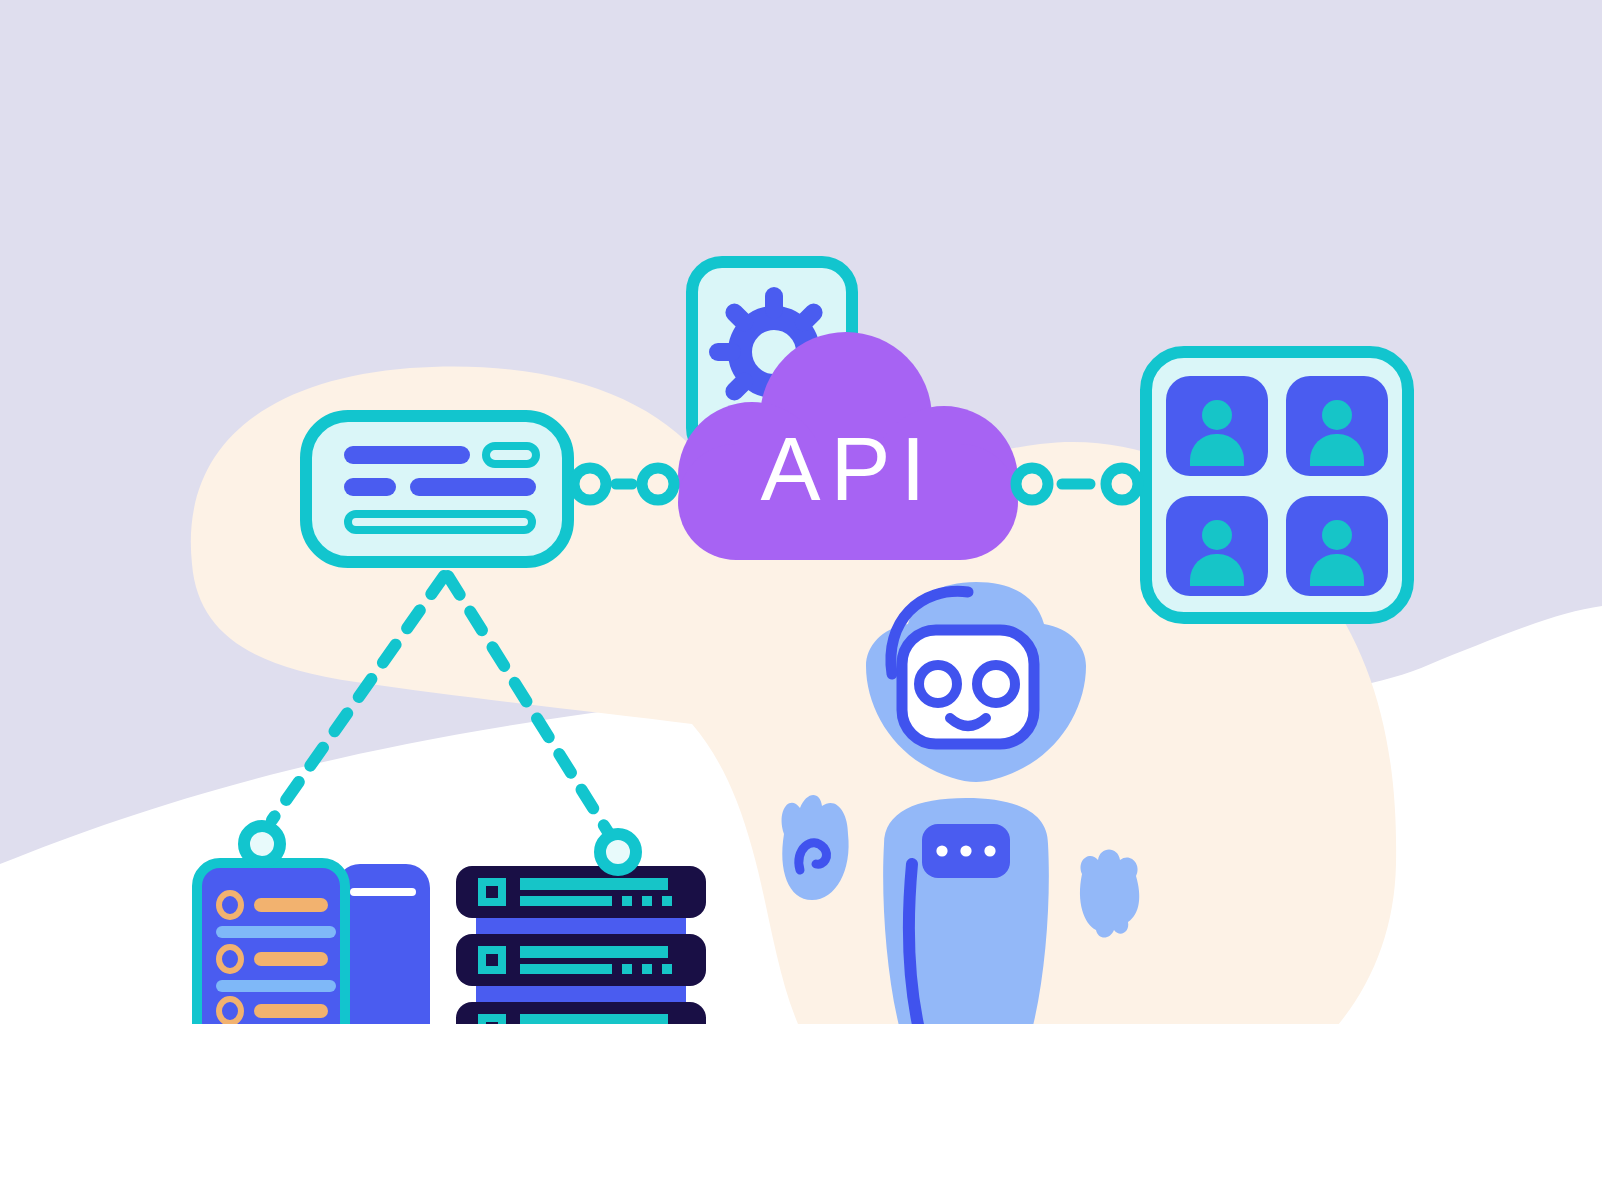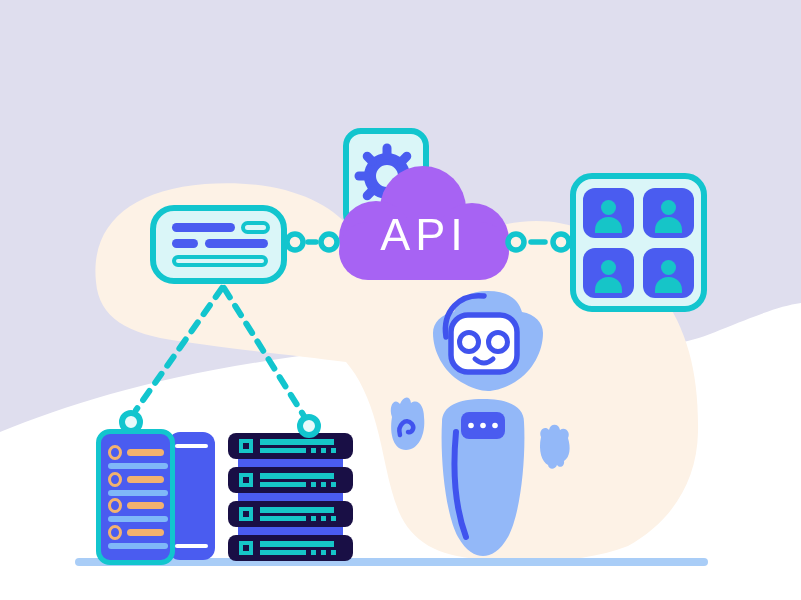--- a/index.html
+++ b/index.html
@@ -1,16 +1,16 @@
 <!DOCTYPE html>
 <html><head>
 <meta charset="utf-8">
 <style>
   html,body{margin:0;padding:0;background:#fff;}
-  .stage{position:relative;width:801px;height:600px;overflow:hidden;background:#dfdeee;
+  .stage{position:relative;width:801px;height:512px;overflow:hidden;background:#dfdeee;
          font-family:"Liberation Sans",sans-serif;}
   .abs{position:absolute;}
   svg{display:block;}
 
   
   #bg{position:absolute;left:0;top:0;z-index:0;}
 
   
   .ground{position:absolute;left:75px;top:558px;width:633px;height:8px;border-radius:4px;
           background:#a9cdf7;z-index:1;}

